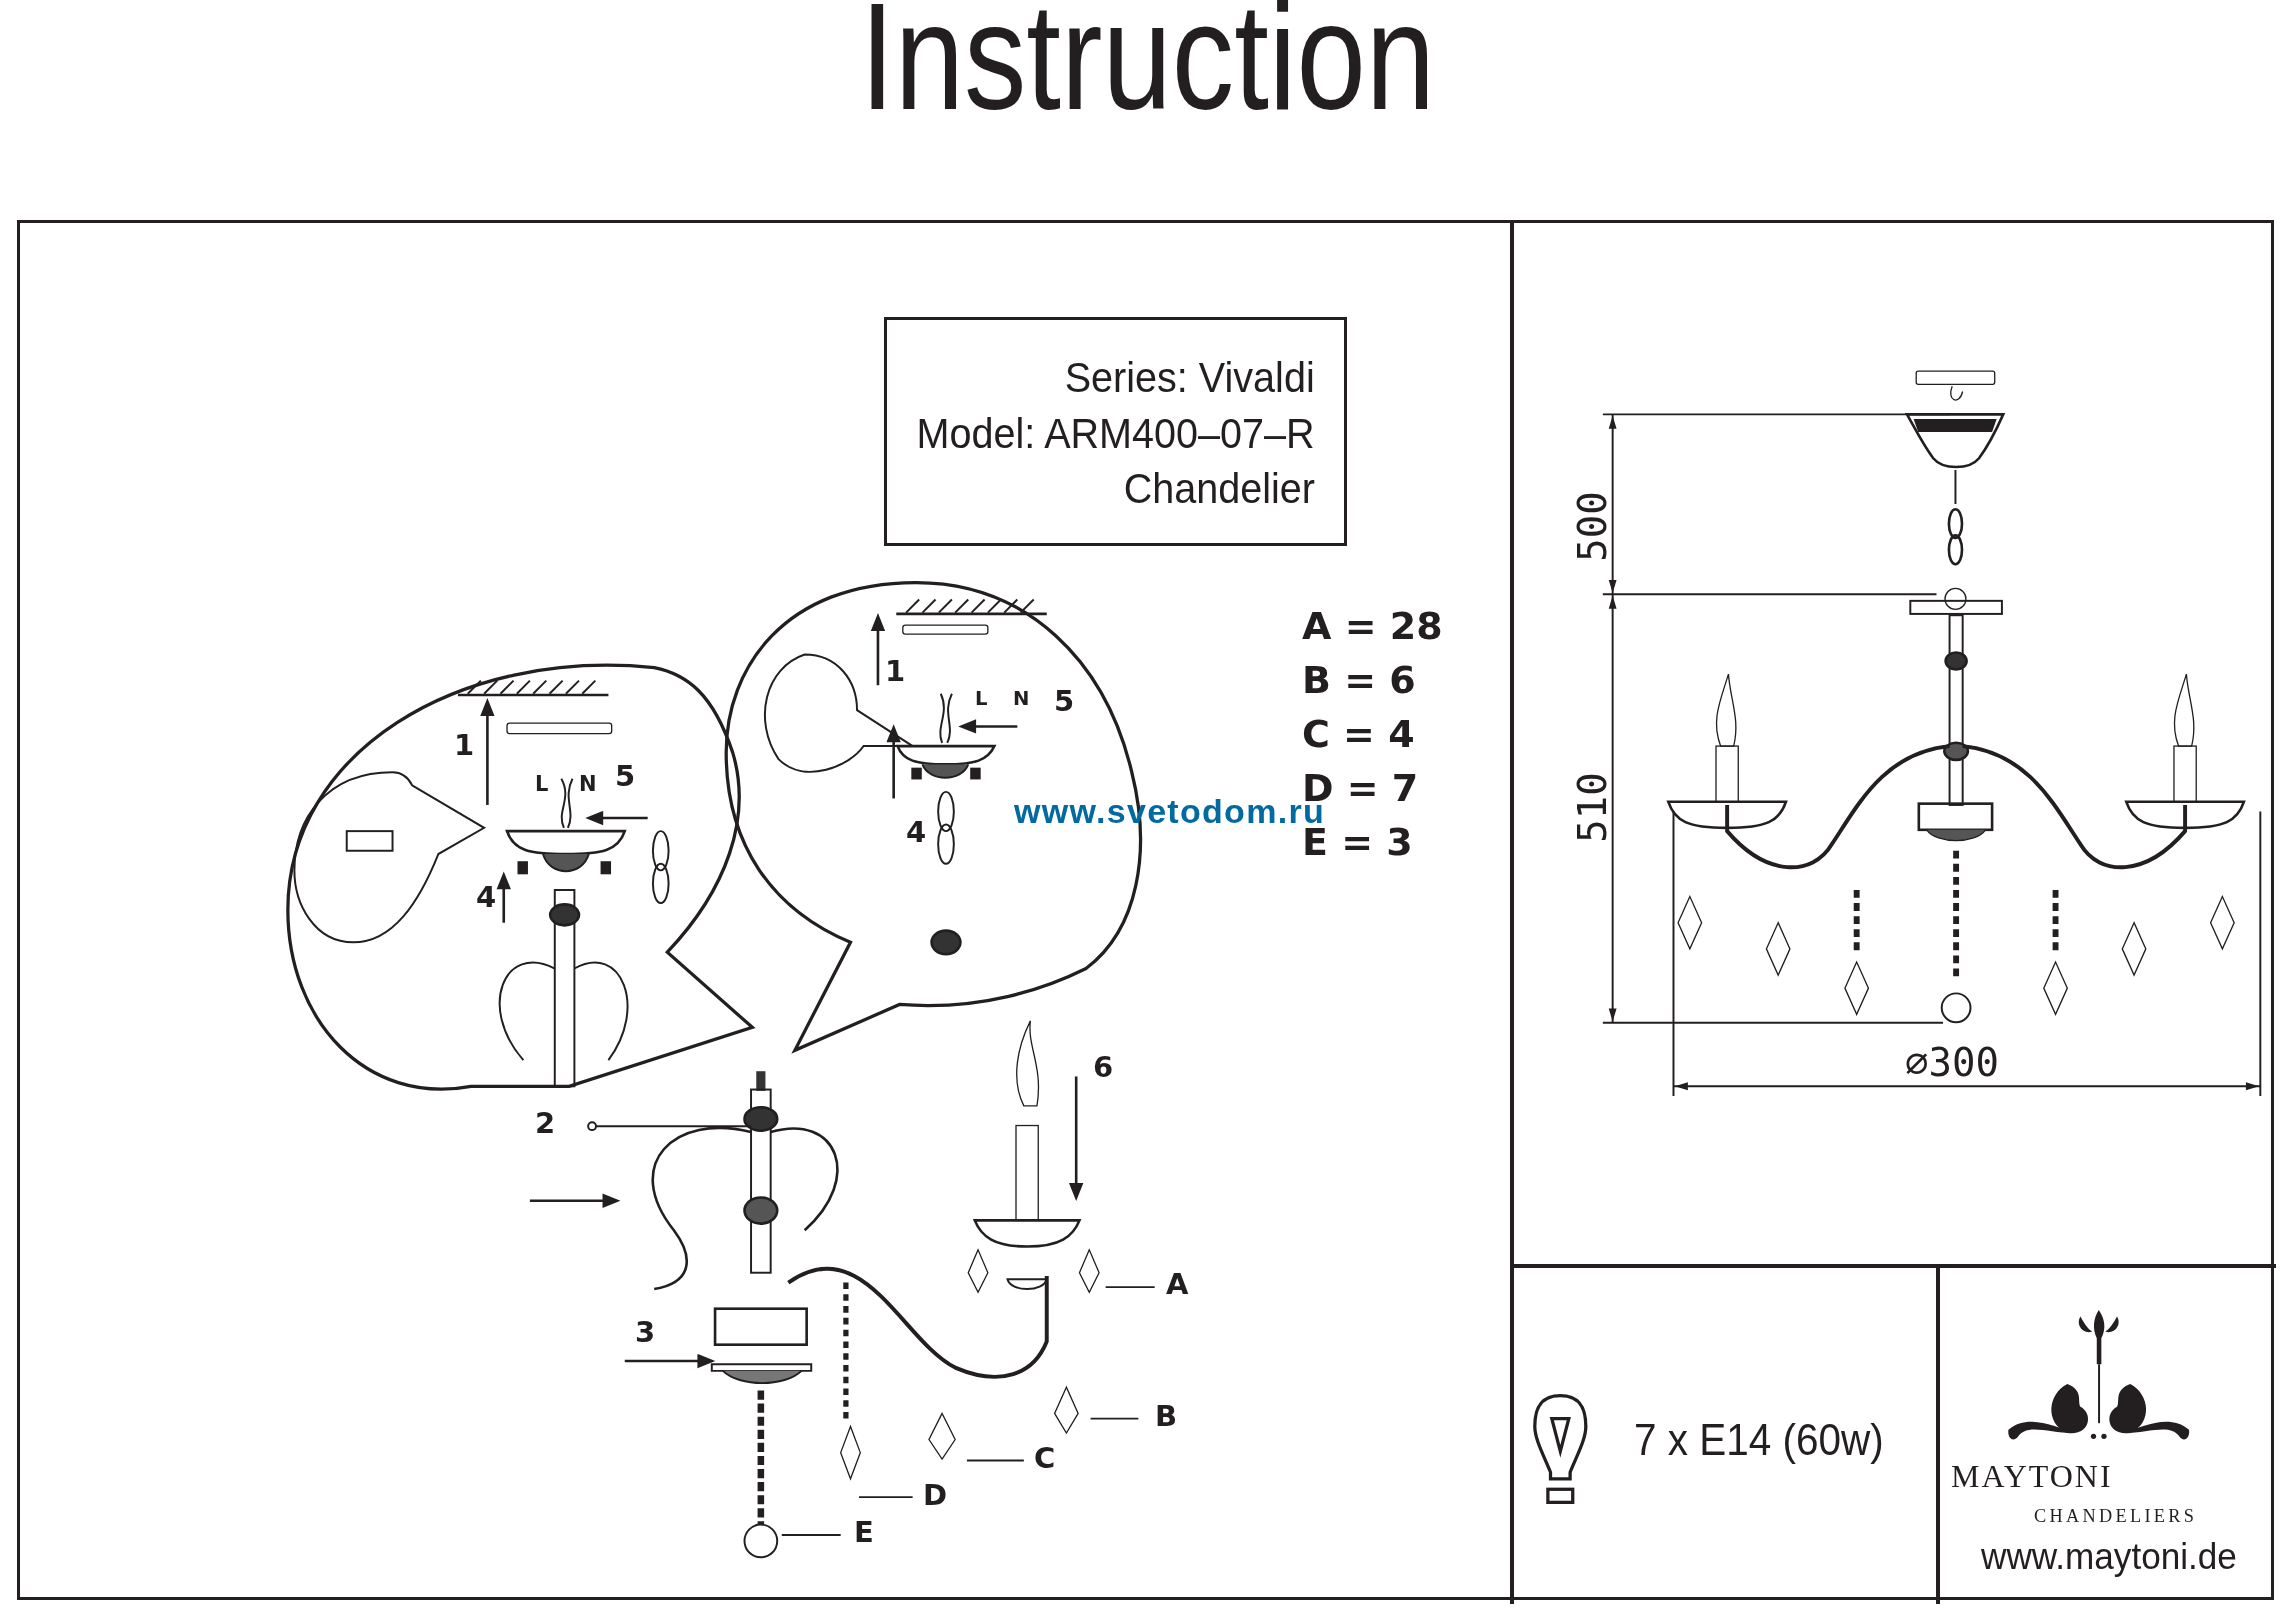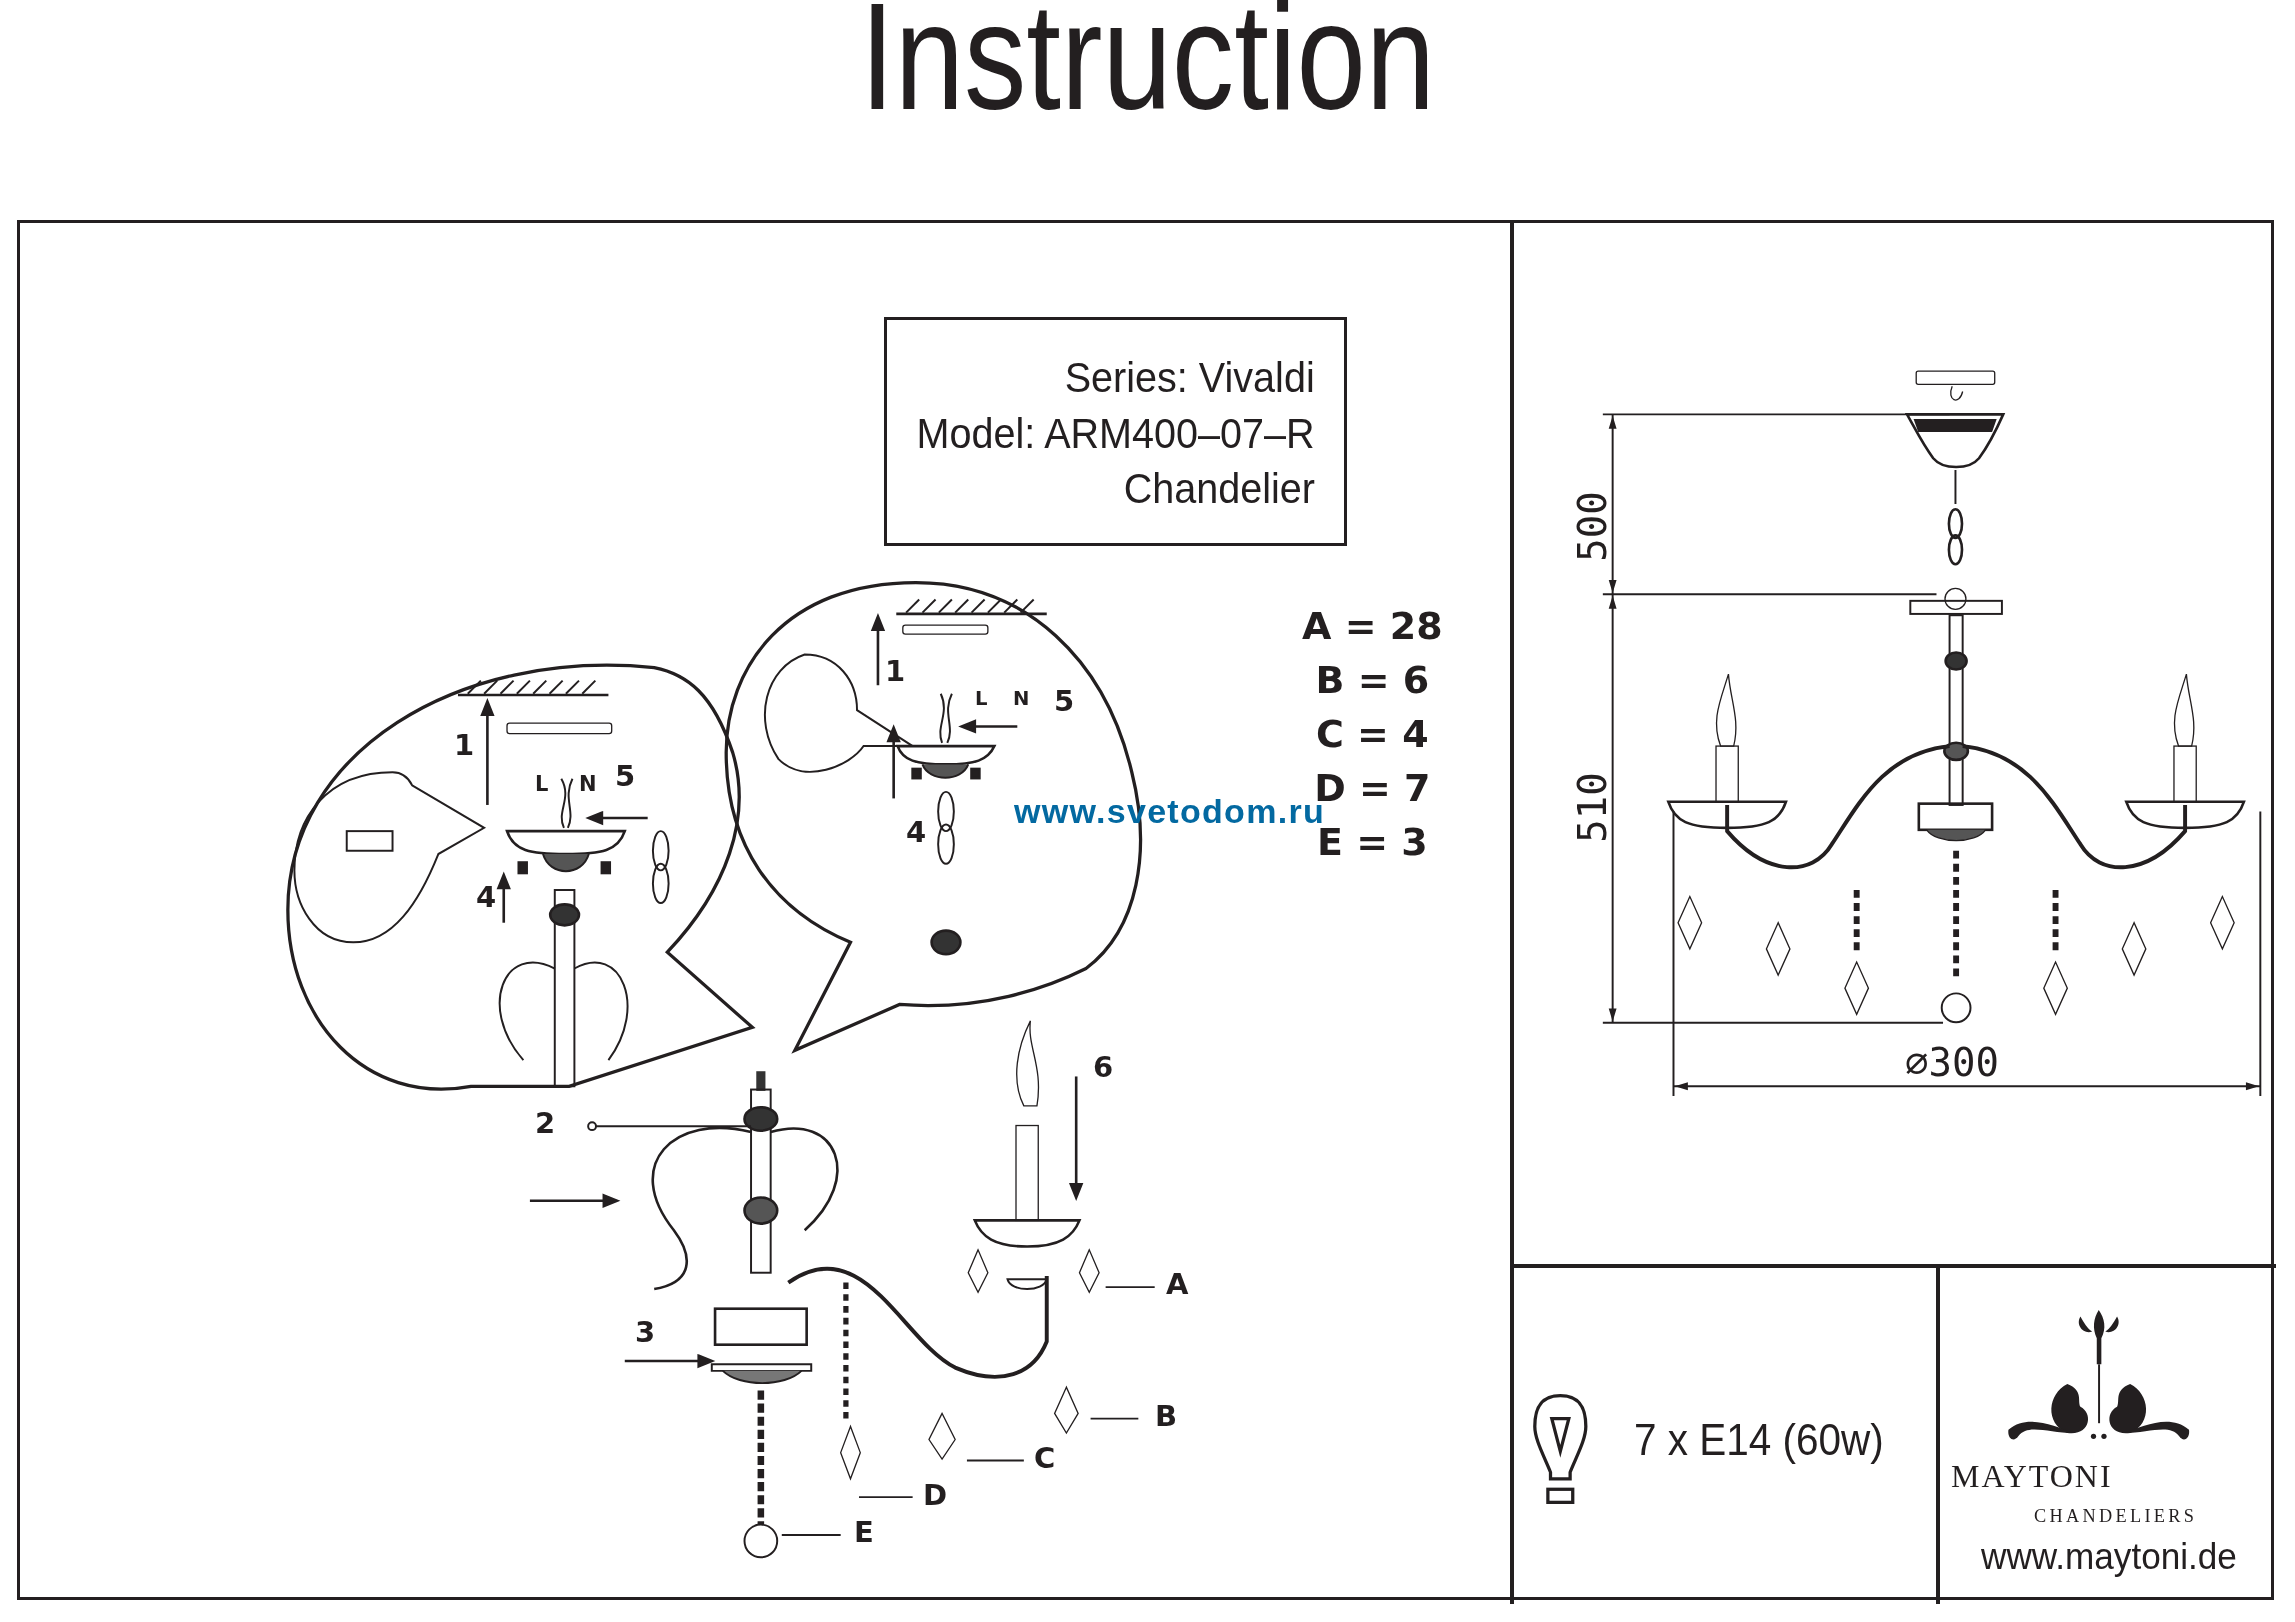--- a/index.html
+++ b/index.html
@@ -9,21 +9,21 @@
   #title { left: 0; width: 2295px; top: -19.6px; text-align: center; font-size: 152px;
            font-family: "Liberation Sans", sans-serif; transform: scaleX(0.82); transform-origin: 1148px 0;
            line-height: 1; color: #231f20; }
   #frame { left: 17px; top: 220px; width: 2257px; height: 1380px; border: 3.9px solid #231f20; box-sizing: border-box; }
   #vdiv1 { left: 1510px; top: 220px; width: 3.9px; height: 1384px; background: #231f20; }
   #hdiv { left: 1510px; top: 1264px; width: 766px; height: 3.9px; background: #231f20; }
   #vdiv2 { left: 1936px; top: 1264px; width: 3.9px; height: 340px; background: #231f20; }
   #infobox { left: 884px; top: 317px; width: 463px; height: 229px; border: 3.3px solid #231f20; box-sizing: border-box; }
   .info-line { position: absolute; right: 29.4px; font-size: 43px; line-height: 1; transform: scaleX(0.92); transform-origin: right; white-space: nowrap; }
   #qty { left: 1302px; top: 599px; font-family: "DejaVu Sans", sans-serif; font-weight: bold; font-size: 38px; line-height: 54px; }
-  .qty-row { white-space: nowrap; text-align: center; }
+  .qty-row { white-space: nowrap; }
   #watermark { left: 1014px; top: 792px; font-size: 34px; font-weight: bold; color: #0369a1; letter-spacing: 1.3px; text-align: right; }
   #bulb-text { left: 1634px; top: 1415px; font-size: 44px; transform: scaleX(0.92); transform-origin: left; white-space: nowrap; }
   #brand { left: 1951px; top: 1458px; font-family: Liberation Serif, serif; font-size: 32px; letter-spacing: 2px; }
   #brand-sub { left: 2034px; top: 1506px; font-family: "Liberation Serif", serif; font-size: 18.3px; letter-spacing: 3.3px; text-align: center; }
   #site { left: 1981px; top: 1536px; font-size: 37px; transform: scaleX(0.95); transform-origin: left; white-space: nowrap; }
   .step { font-family: "DejaVu Sans", sans-serif; font-weight: bold; font-size: 29px; }
   .part { font-family: "DejaVu Sans", sans-serif; font-weight: bold; font-size: 29px; }
   .dim { font-family: "DejaVu Sans Mono", monospace; font-size: 39px; color: #231f20; }
   svg { position: absolute; left: 0; top: 0; }
 </style>

